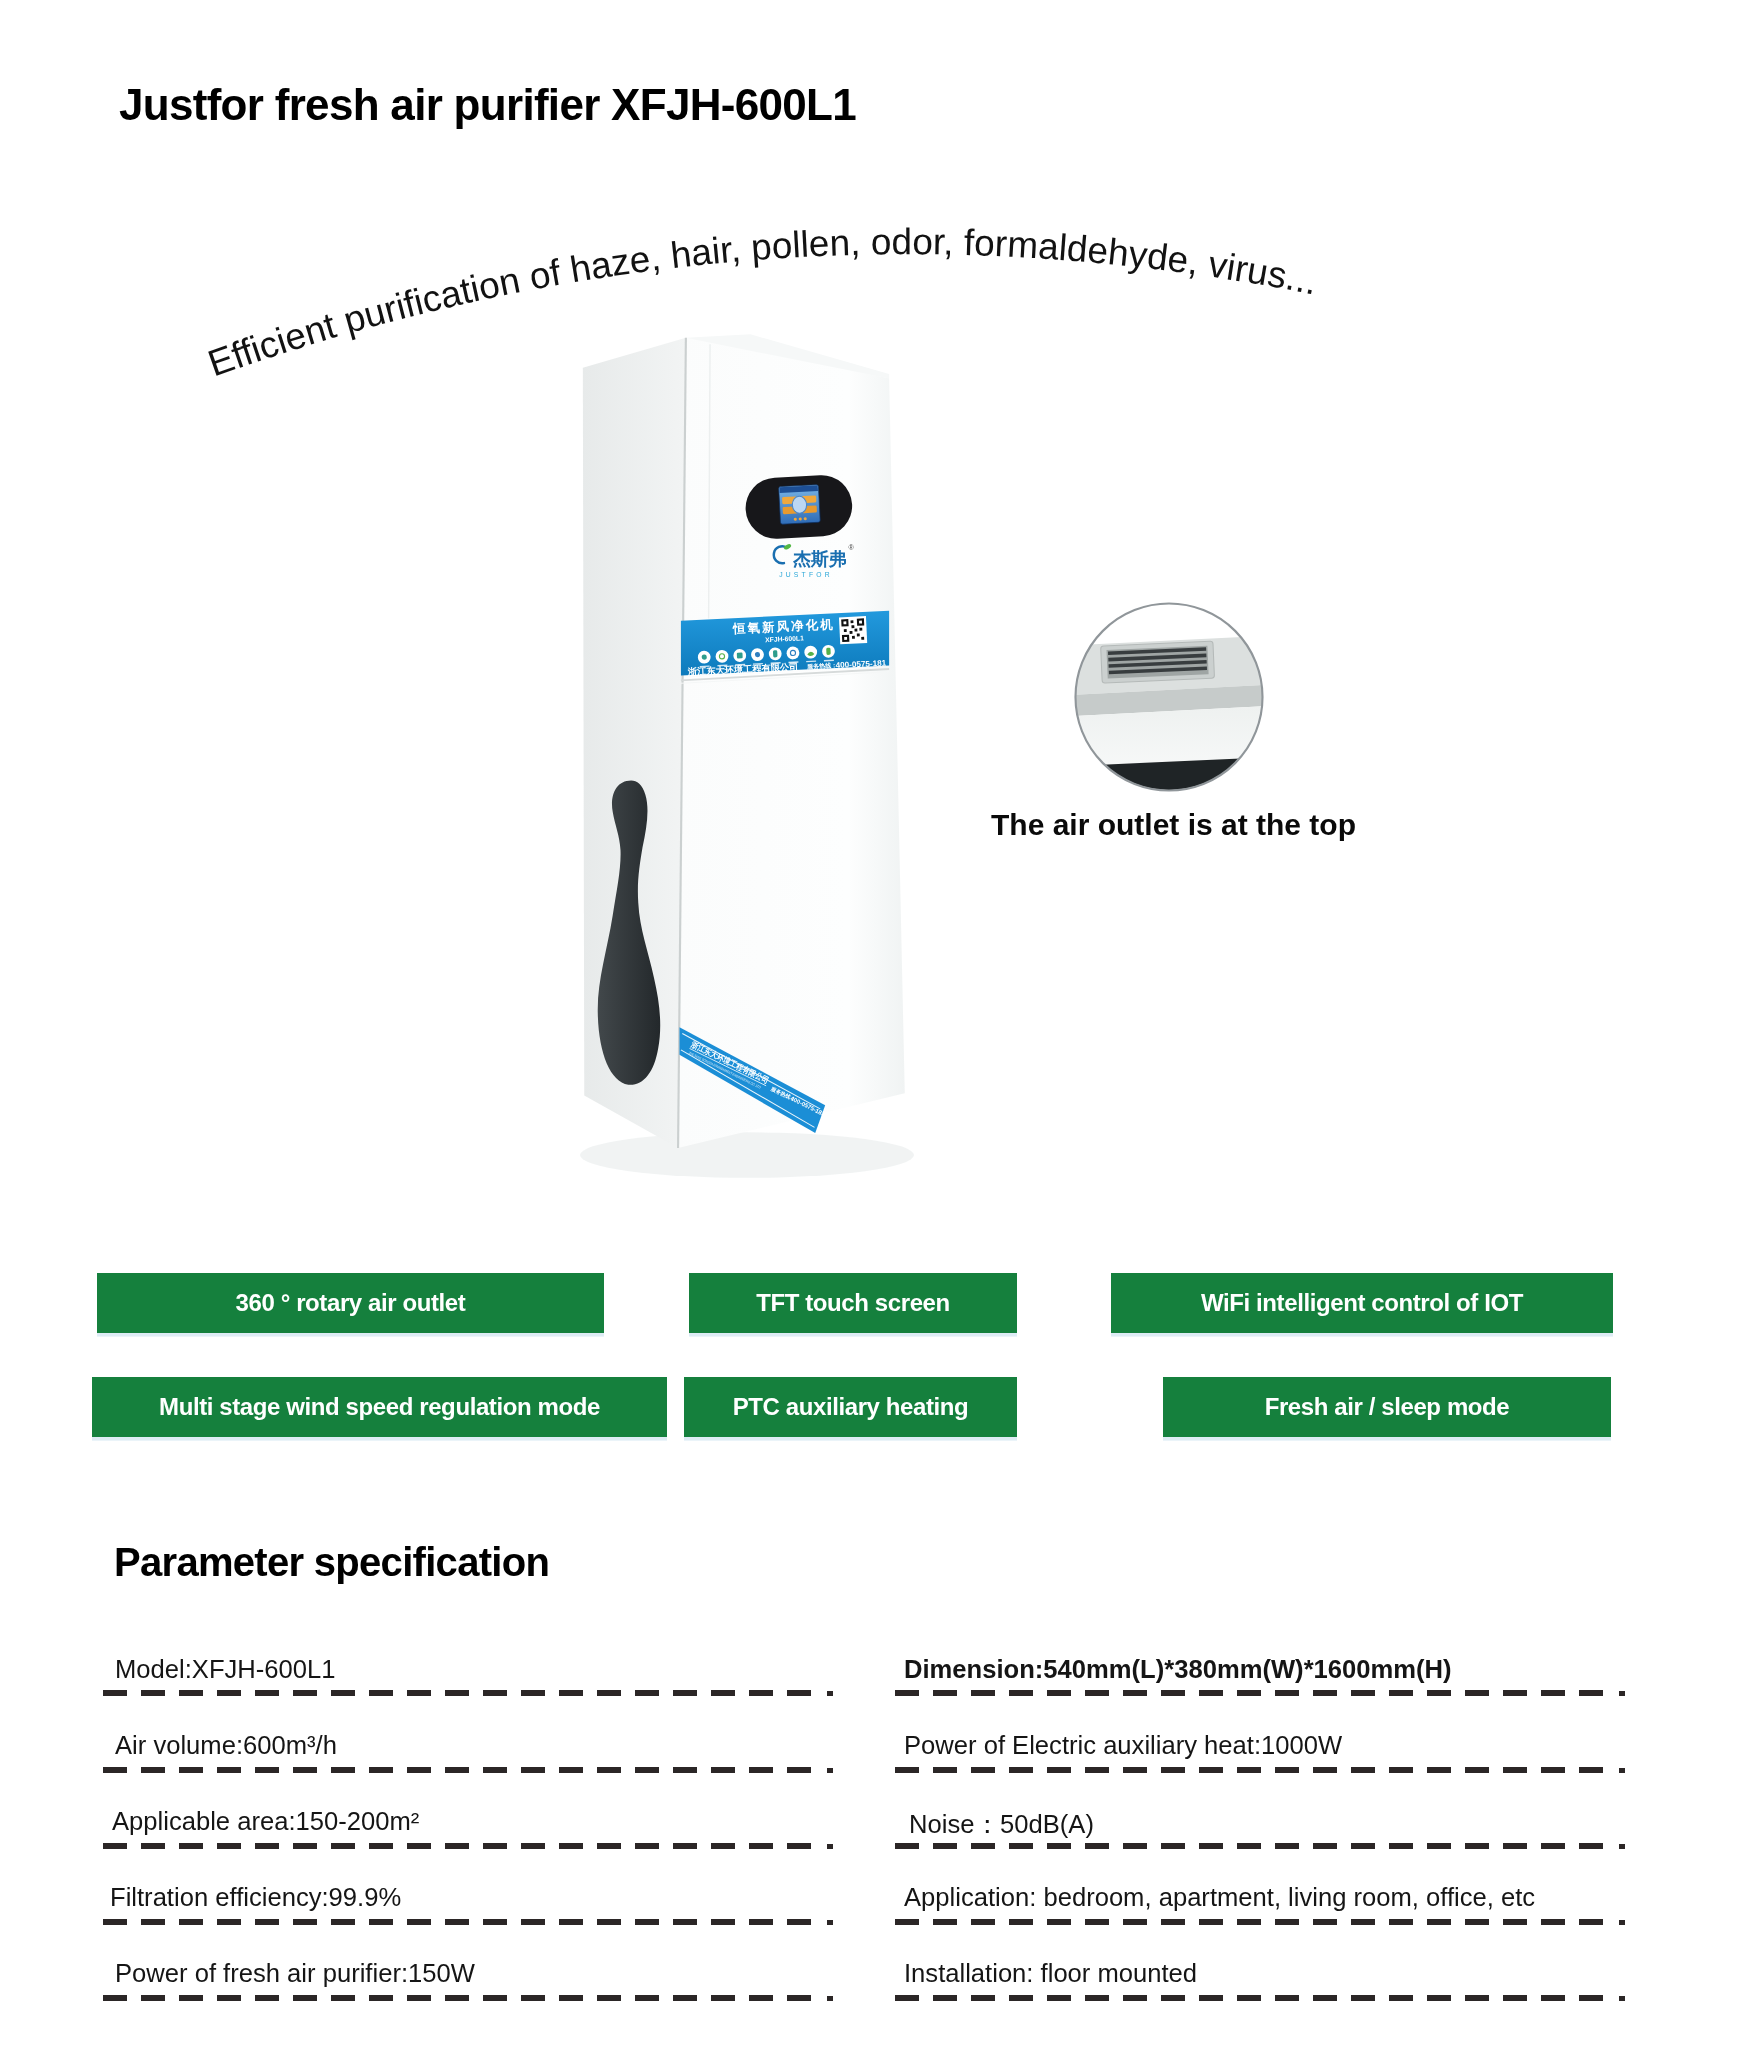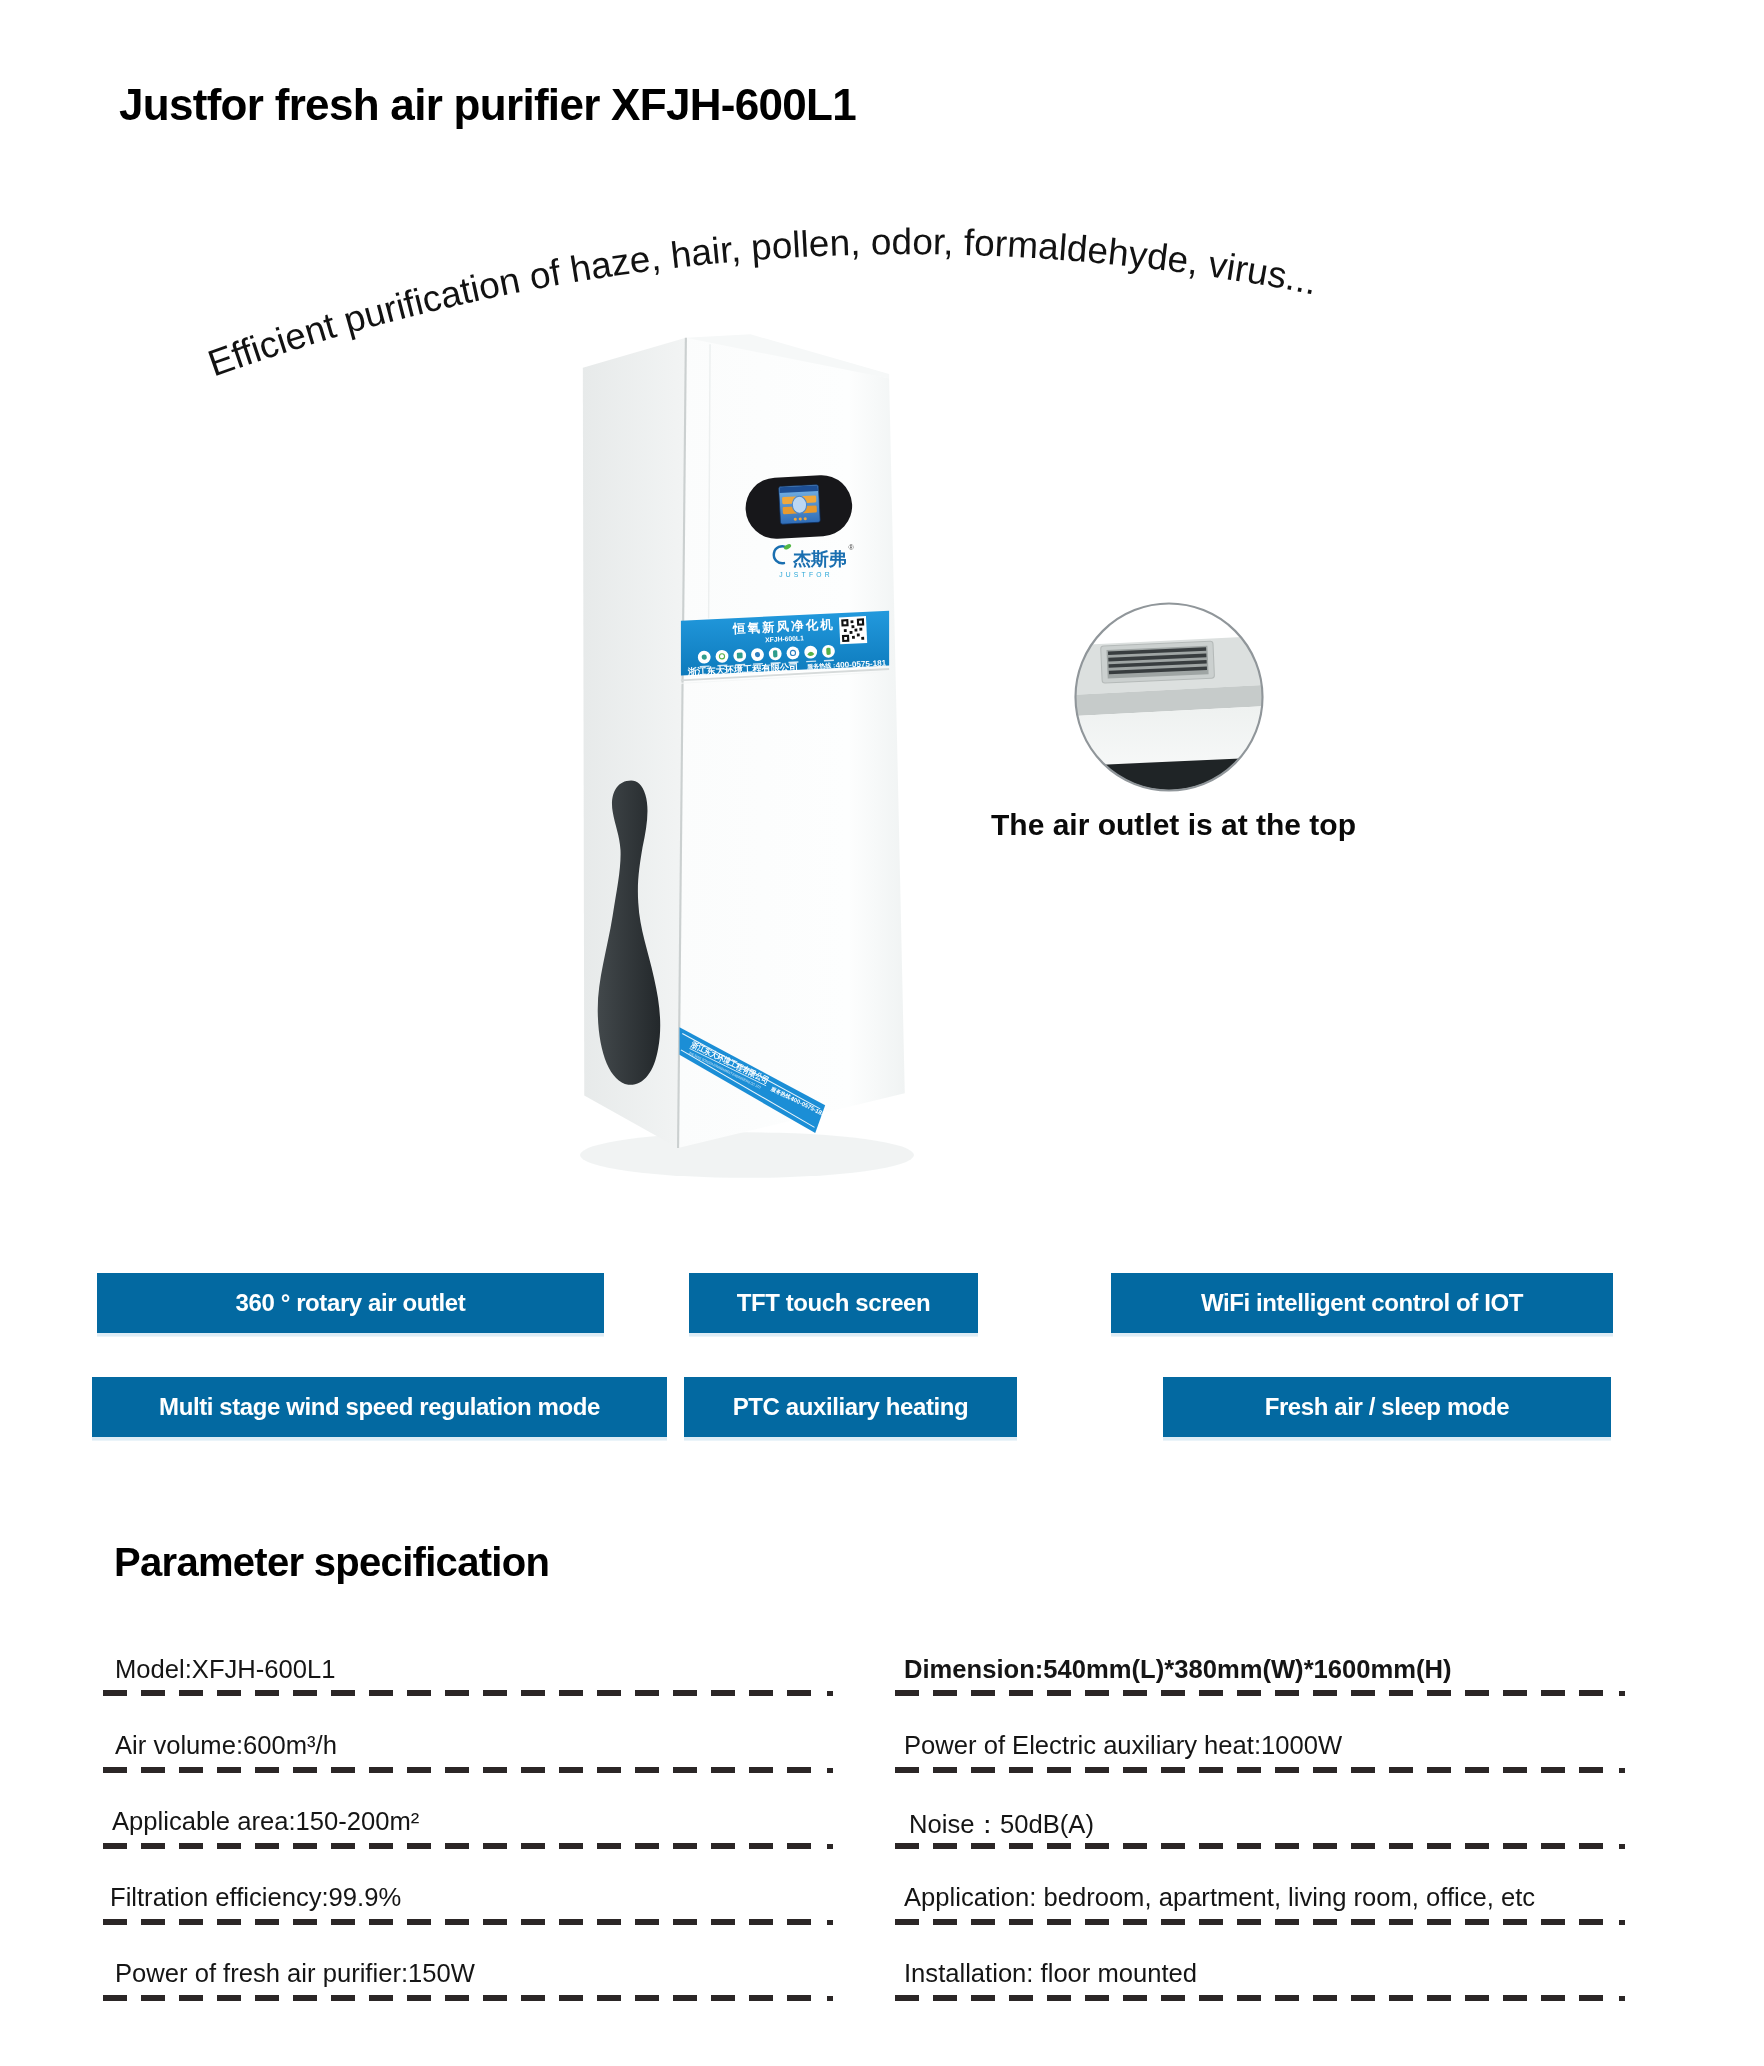--- a/index.html
+++ b/index.html
@@ -8,21 +8,21 @@
     font-family:"Liberation Sans", sans-serif;overflow:hidden;color:#111;
   }
   .abs{position:absolute;}
   .page-title{
     left:108px;top:80px;font-size:44px;font-weight:bold;letter-spacing:-0.7px;color:#000;white-space:nowrap;margin-left:11px;
   }
   .inset-caption{
     left:953px;top:808px;width:441px;text-align:center;font-size:30px;font-weight:bold;color:#0a0a0a;white-space:nowrap;
   }
   .feat{
-    position:absolute;height:60px;background:#0369a1;color:#ffffff;
+    position:absolute;height:60px;background:#15803d;color:#ffffff;
     display:flex;align-items:center;justify-content:center;
     font-size:24px;font-weight:bold;letter-spacing:-0.4px;white-space:nowrap;
     box-shadow:0 3.6px 0 rgba(160,200,225,0.35);
   }
   .section-heading{
     left:114px;top:1540px;font-size:40px;font-weight:bold;letter-spacing:-0.7px;color:#000;white-space:nowrap;
   }
   .spec-text{
     position:absolute;font-size:25.6px;color:#151515;white-space:nowrap;
   }
@@ -227,21 +227,21 @@
     <polygon points="0,132 268,118 268,148 0,162" fill="#c6cbca"></polygon>
     <polygon points="0,162 268,148 268,270 0,270" fill="url(#insetFrontG)"></polygon>
     <polygon points="0,232 268,220 268,270 0,270" fill="#1f2426"></polygon>
   </g>
   <circle cx="135" cy="135" r="131.5" fill="none" stroke="#90969a" stroke-width="3"></circle>
 </svg>
 
 <div class="abs inset-caption">The air outlet is at the top</div>
 
 <div class="feat" style="left:97px;top:1273px;width:507px;">360 ° rotary air outlet</div>
-<div class="feat" style="left:689px;top:1273px;width:289px;">TFT touch screen</div>
+<div class="feat" style="left:689px;top:1273px;width:328px;">TFT touch screen</div>
 <div class="feat" style="left:1111px;top:1273px;width:502px;">WiFi intelligent control of IOT</div>
 <div class="feat" style="left:92px;top:1377px;width:575px;">Multi stage wind speed regulation mode</div>
 <div class="feat" style="left:684px;top:1377px;width:333px;">PTC auxiliary heating</div>
 <div class="feat" style="left:1163px;top:1377px;width:448px;">Fresh air / sleep mode</div>
 
 <div class="abs section-heading">Parameter specification</div>
 
 <div class="spec-text" style="left:115px;top:1655px;">Model:XFJH-600L1</div>
 <div class="dash" style="left:103px;top:1690px;"></div>
 <div class="spec-text" style="left:115px;top:1731px;">Air volume:600m³/h</div>

